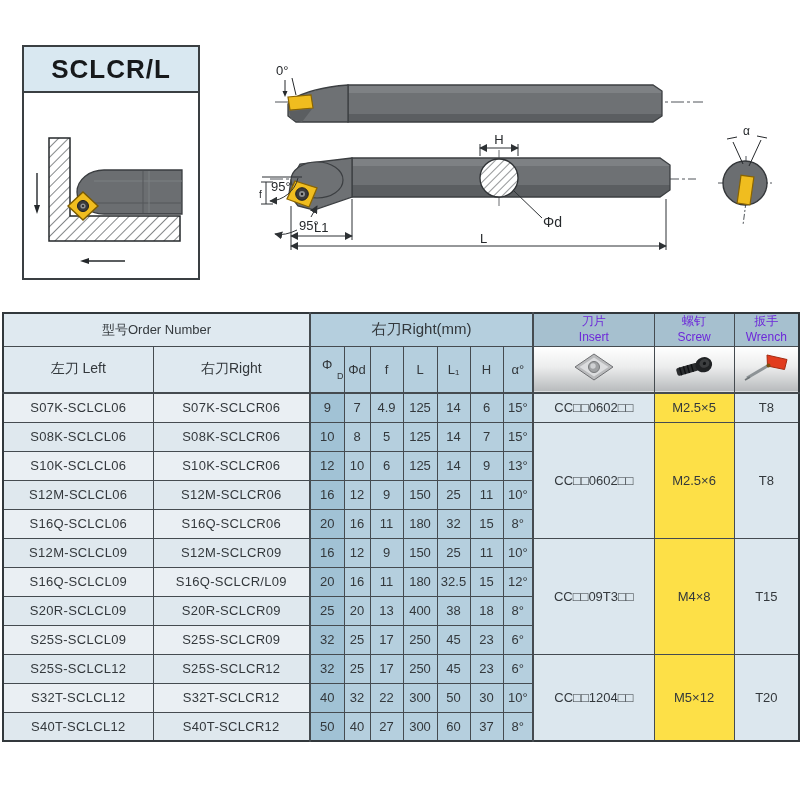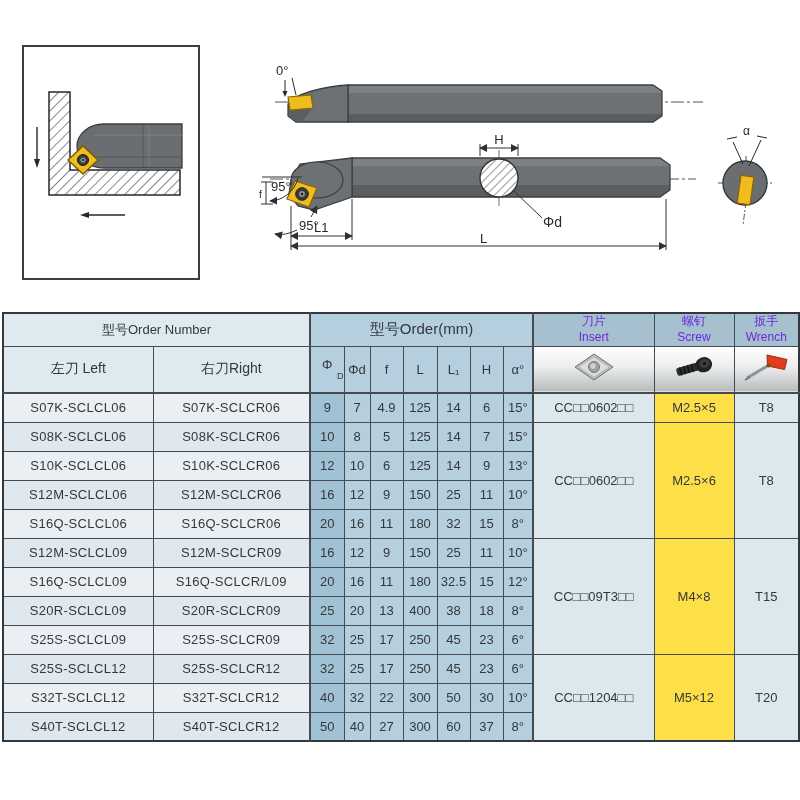--- a/index.html
+++ b/index.html
@@ -42,20 +42,21 @@
   .sep-right{border-right-width:2px !important;}
   .insert-cell{background:#dce7ee;font-size:13px;}
   .screw-cell{background:#fde047;font-size:13px;}
   .wrench-cell{background:#dce7ee;font-size:13px;}
   thead tr.hrow2 th{border-bottom-width:2px;}
 </style>
 </head>
 <body>
 
 <div class="spec-box">
+  <div class="title">SCLCR/L</div>
   <svg width="174" height="185" viewBox="0 0 174 185">
     <defs>
       <pattern id="hatchA" width="7" height="7" patternUnits="userSpaceOnUse" patternTransform="rotate(45)">
         <rect width="7" height="7" fill="#ffffff"></rect>
         <line x1="0" y1="0" x2="0" y2="7" stroke="#33373a" stroke-width="1.2"></line>
       </pattern>
     </defs>
 
     <path d="M25,45 h21 v78 h110 v25 h-131 Z" fill="url(#hatchA)" stroke="#24282b" stroke-width="1.5"></path>
 
@@ -189,21 +190,21 @@
       <col style="width:33px">
       <col style="width:33px">
       <col style="width:30px">
     <col style="width:121px">
       <col style="width:80px">
       <col style="width:65px">
   </colgroup>
   <thead>
     <tr class="hrow1">
       <th class="h-order sep-right" colspan="2">型号Order Number</th>
-      <th class="h-size a-cell" colspan="7">型号Order(mm)</th>
+      <th class="h-size a-cell" colspan="7">右刀Right(mm)</th>
       <th class="h-tool">
         <span>刀片</span><br>
         <span>Insert</span>
       </th>
       <th class="h-tool">
         <span>螺钉</span><br>
         <span>Screw</span>
       </th>
       <th class="h-tool">
         <span>扳手</span><br>

